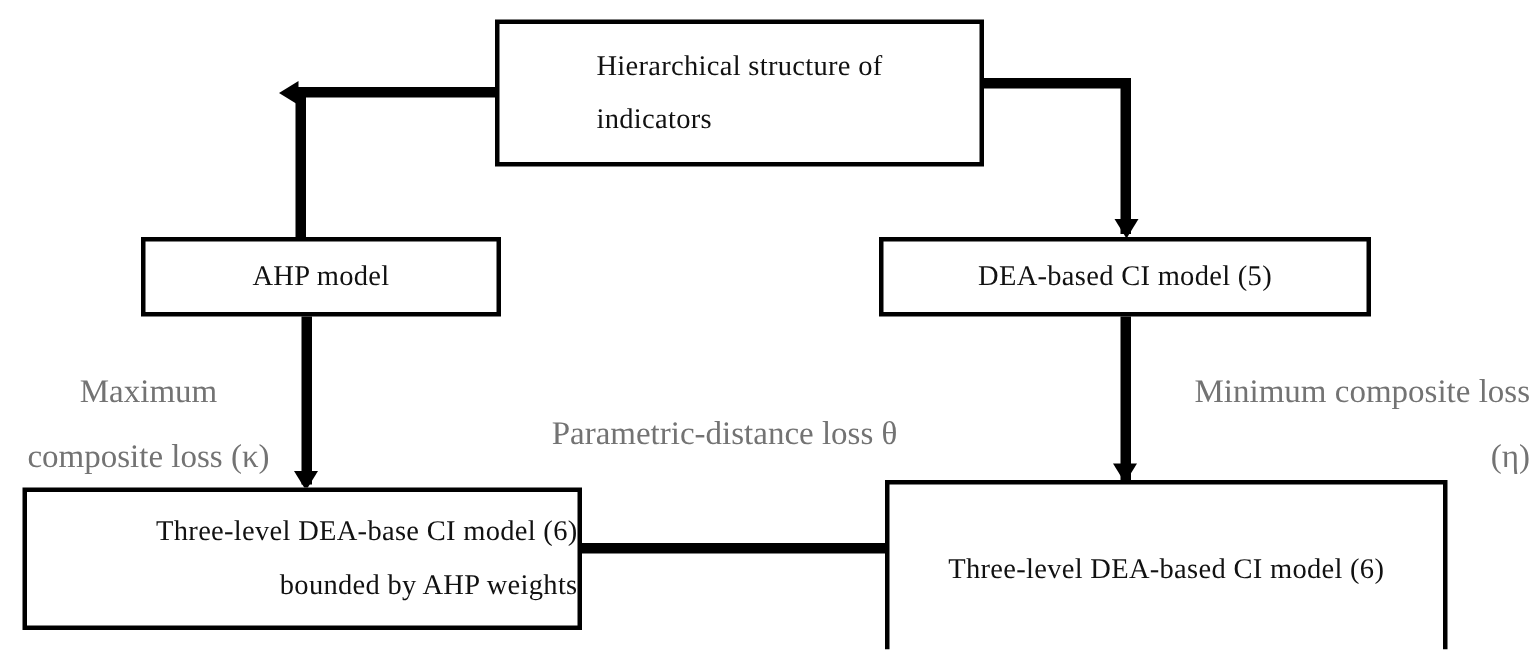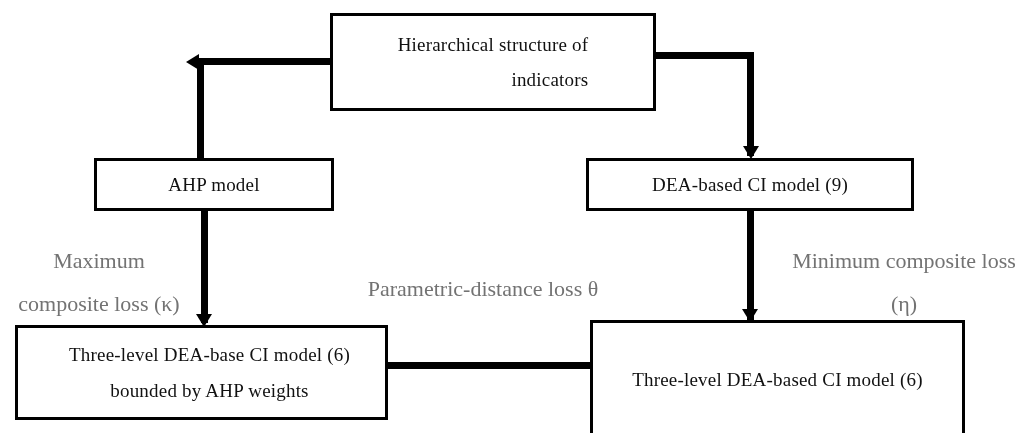--- a/index.html
+++ b/index.html
@@ -23,25 +23,25 @@
     border: 3px solid #000000;
     display: flex;
     align-items: center;
     justify-content: center;
     z-index: 3;
   }
   .node-text {
     font-size: 19px;
     line-height: 1.85;
     letter-spacing: 0.2px;
-    text-align: right;
+    text-align: left;
     white-space: pre-line;
   }
   .node-text.left-align {
-    text-align: center;
+    text-align: right;
     width: 100%;
     padding-left: 16px;
     box-sizing: border-box;
   }
 
   
   #box-hierarchy { left: 330px; top: 13px;  width: 326px; height: 98px; }
   #box-ahp       { left: 94px;  top: 158px; width: 240px; height: 53px; }
   #box-dea       { left: 586px; top: 158px; width: 328px; height: 53px; }
   #box-bounded   { left: 15px;  top: 325px; width: 373px; height: 95px; }
@@ -98,21 +98,21 @@
   .edge-label {
     position: absolute;
     font-size: 22px;
     line-height: 1.95;
     text-align: center;
     white-space: pre-line;
     color: #737373;
     z-index: 2;
   }
   #label-max  { left: 8px;   top: 240px; width: 182px; }
-  #label-min  { left: 788px; top: 240px; width: 232px; }
+  #label-min  { left: 788px; top: 240px; width: 232px; text-align: right; }
   #label-param{ left: 348px; top: 268px; width: 270px; }
 </style>
 </head>
 <body>
 
 <div id="diagram-root">
 
   <div class="edge-h" id="edge-top-left-h"></div>
   <div class="edge-v" id="edge-top-left-v"></div>
   <div class="arrow arrow-left" id="arrow-top-left"></div>
@@ -132,21 +132,21 @@
   <div class="node-box" id="box-hierarchy">
     <span class="node-text">Hierarchical structure of
 indicators</span>
   </div>
 
   <div class="node-box" id="box-ahp">
     <span class="node-text">AHP model</span>
   </div>
 
   <div class="node-box" id="box-dea">
-    <span class="node-text">DEA-based CI model  (9)</span>
+    <span class="node-text">DEA-based CI model  (5)</span>
   </div>
 
   <div class="node-box" id="box-bounded">
     <span class="node-text left-align">Three-level DEA-base CI model (6)
 bounded by AHP weights</span>
   </div>
 
   <div class="node-box" id="box-threelvl">
     <span class="node-text">Three-level DEA-based CI model (6)</span>
   </div>

